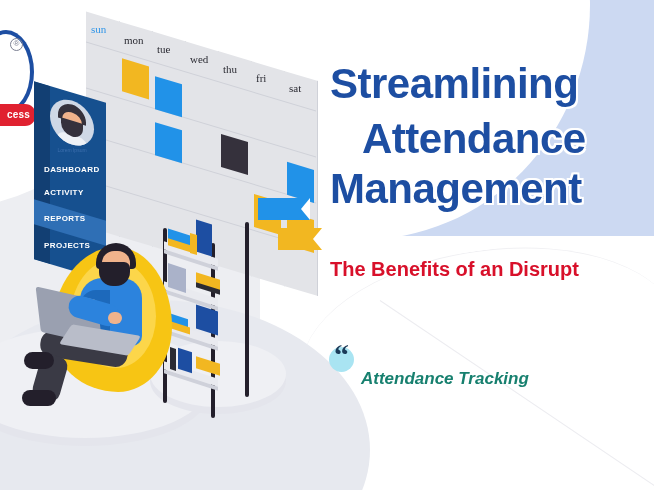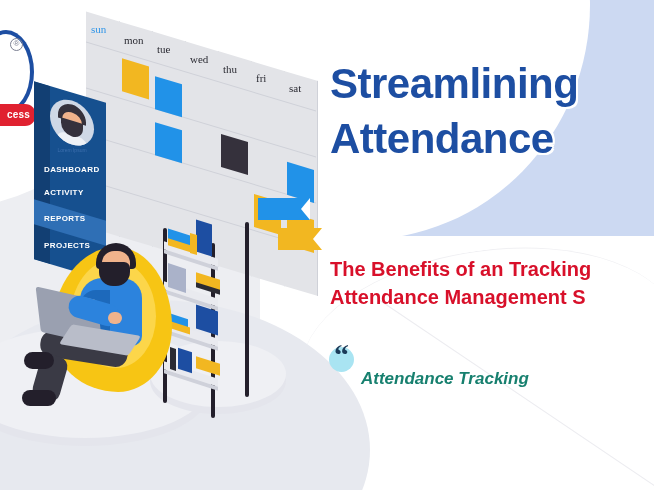--- a/index.html
+++ b/index.html
@@ -534,22 +534,22 @@
     <div class="p-face"></div>
     <div class="p-beard"></div>
 
     <div class="laptop-screen"></div>
     <div class="p-arm"></div>
     <div class="p-hand"></div>
     <div class="laptop-base"></div>
   </div>
 
   <div class="title" style="top:61px;">Streamlining</div>
-  <div class="title" style="top:116px;">Attendance</div>
-
-  <div class="subtitle" style="top:257px;">The Benefits of an Tracking</div>
-  <div class="subtitle" style="top:285px;">Attendance Management S</div>
+  <div class="title" style="top:116px;margin-left:32px;">Attendance</div>
+  <div class="title" style="top:166px;">Management</div>
+
+  <div class="subtitle" style="top:257px;">The Benefits of an Disrupt</div>
 
   <div class="quote-circle"></div>
   <div class="quote-mark">“</div>
   <div class="quote-text" style="top:368px;">Attendance Tracking</div>
 
 </div>
 
 </body></html>

